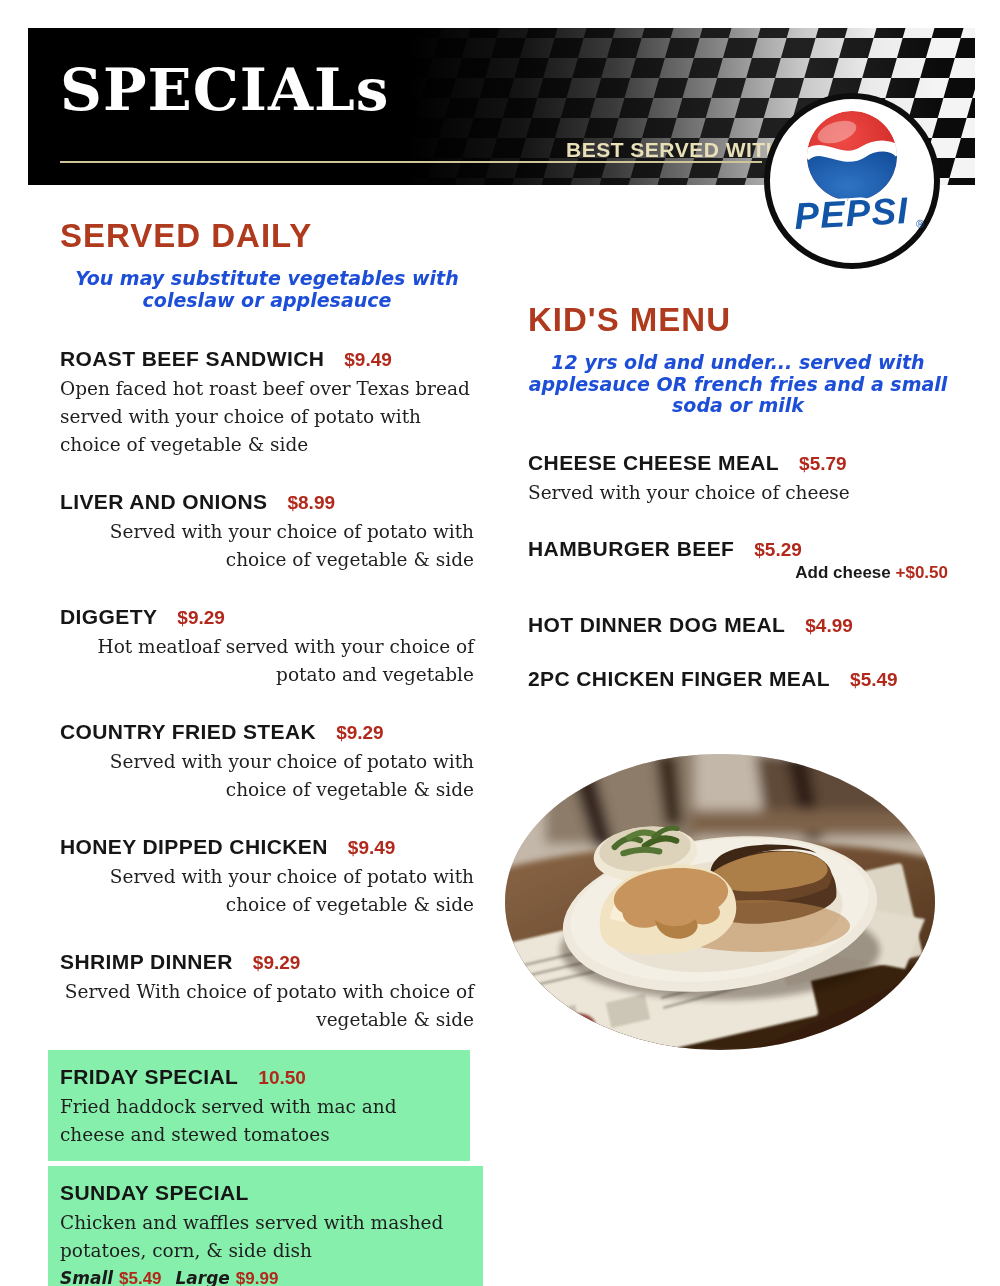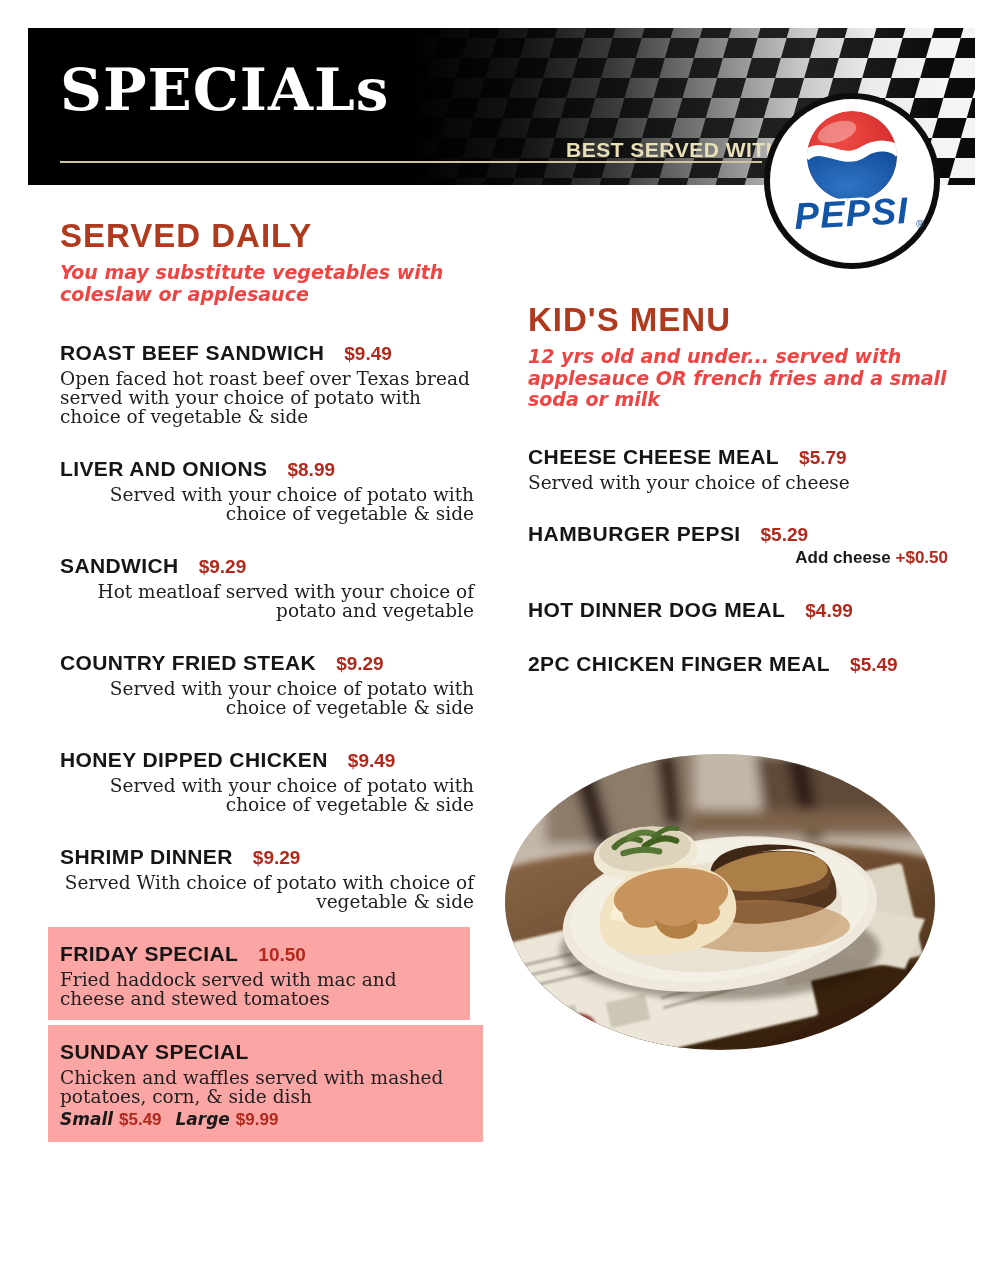--- a/index.html
+++ b/index.html
@@ -46,44 +46,44 @@
     font-weight:700; font-size:21px; letter-spacing:0.5px; color:#eae0b8;
   }
   .pepsi-badge { position:absolute; left:761px; top:90px; width:182px; height:182px; }
 
   
   .section-title {
     margin:0; font-weight:800; font-size:33px; line-height:36px;
     letter-spacing:1px; color:#b03a1e;
   }
   .section-sub {
-    margin:8px 0 0; font-family:"DejaVu Sans", sans-serif;
-    font-weight:700; font-style:italic; font-size:19px; line-height:21.5px; color:#ef4444;
+    margin:14px 0 0; font-family:"DejaVu Sans", sans-serif;
+    font-weight:700; font-style:italic; font-size:19px; line-height:21.5px; color:#1d4ed8;text-align:center;
   }
   .items { margin-top:36px; }
   .menu-item + .menu-item { margin-top:31px;text-align:right; }
   .item-head { display:flex; align-items:baseline; gap:20px; }
   .item-name {
     font-weight:700; font-size:21px; line-height:24px; letter-spacing:0.4px; color:#161616;
     white-space:nowrap;
   }
   .item-price { font-weight:700; font-size:19px; color:#b2291c; white-space:nowrap; }
   .item-desc {
     margin-top:4px; font-family:"DejaVu Serif", serif; font-size:18.5px;
-    line-height:19px; color:#1f1f1f;
+    line-height:28px; color:#1f1f1f;
   }
   .note-line { margin-top:2px; font-weight:700; font-size:17px; line-height:20px; color:#1a1a1a;margin-left:48px; }
   .note-price { color:#b2291c; }
 
   .col-left  { position:absolute; left:60px;  top:218px; width:414px; }
   .col-right { position:absolute; left:528px; top:302px; width:420px; }
   .col-right .items { margin-top:34px; }
   .col-right .menu-item + .menu-item { margin-top:30px; }
 
-  .special-box { background:#fca5a5; margin:16px 0 0 -12px; padding:15px 12px 12px; }
+  .special-box { background:#86efac; margin:16px 0 0 -12px; padding:15px 12px 12px; }
   .special-box.sunday { margin-top:5px; width:435px; }
   .special-box.friday { width:422px; }
   .size-line {
     margin-top:3px; font-family:"DejaVu Sans", sans-serif;
     font-weight:700; font-style:italic; font-size:17px; color:#1a1a1a;
   }
   .size-price { font-family:"Liberation Sans", sans-serif; font-style:normal; font-weight:700; color:#b2291c; }
   .size-gap { display:inline-block; width:8px; }
 
   
@@ -145,21 +145,21 @@
       <div class="menu-item">
         <div class="item-head">
           <span class="item-name">LIVER AND ONIONS</span>
           <span class="item-price">$8.99</span>
         </div>
         <div class="item-desc">Served with your choice of potato with choice of vegetable &amp; side</div>
       </div>
 
       <div class="menu-item">
         <div class="item-head">
-          <span class="item-name">SANDWICH</span>
+          <span class="item-name">DIGGETY</span>
           <span class="item-price">$9.29</span>
         </div>
         <div class="item-desc">Hot meatloaf served with your choice of potato and vegetable</div>
       </div>
 
       <div class="menu-item">
         <div class="item-head">
           <span class="item-name">COUNTRY FRIED STEAK</span>
           <span class="item-price">$9.29</span>
         </div>
@@ -213,21 +213,21 @@
       <div class="menu-item">
         <div class="item-head">
           <span class="item-name">CHEESE CHEESE MEAL</span>
           <span class="item-price">$5.79</span>
         </div>
         <div class="item-desc">Served with your choice of cheese</div>
       </div>
 
       <div class="menu-item">
         <div class="item-head">
-          <span class="item-name">HAMBURGER PEPSI</span>
+          <span class="item-name">HAMBURGER BEEF</span>
           <span class="item-price">$5.29</span>
         </div>
         <div class="note-line">
           <span>Add cheese</span>
           <span class="note-price">+$0.50</span>
         </div>
       </div>
 
       <div class="menu-item">
         <div class="item-head">

